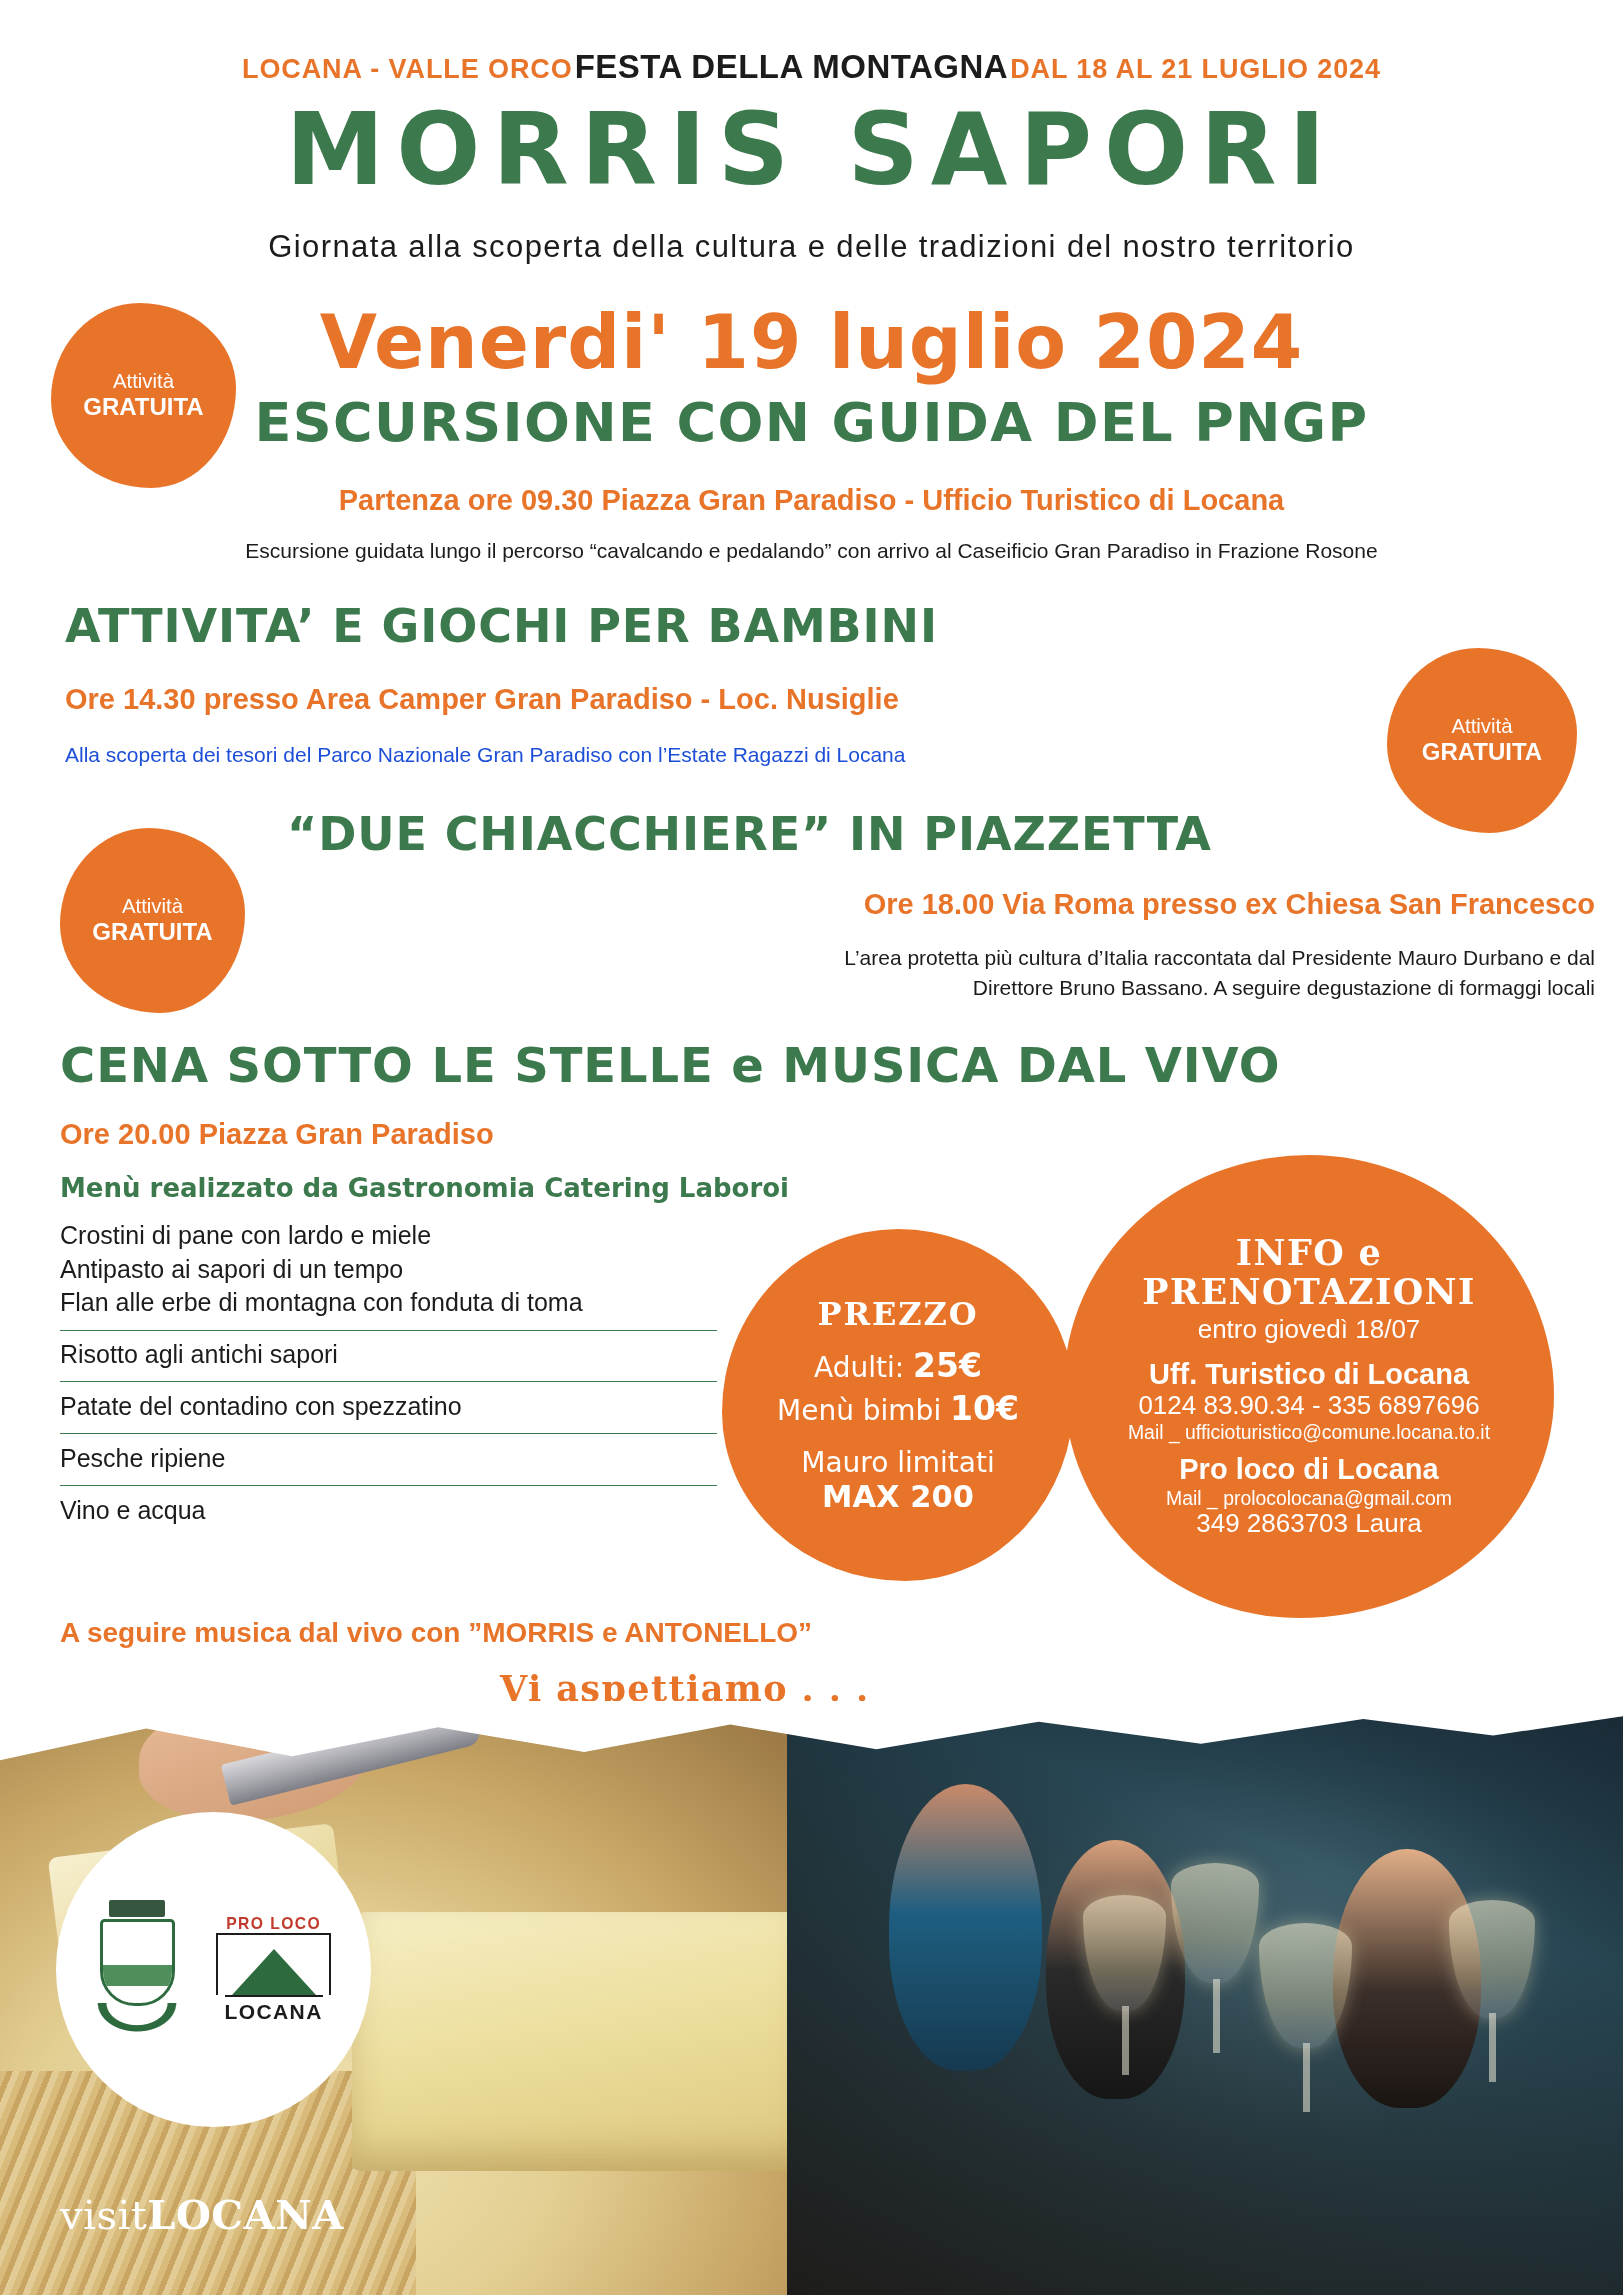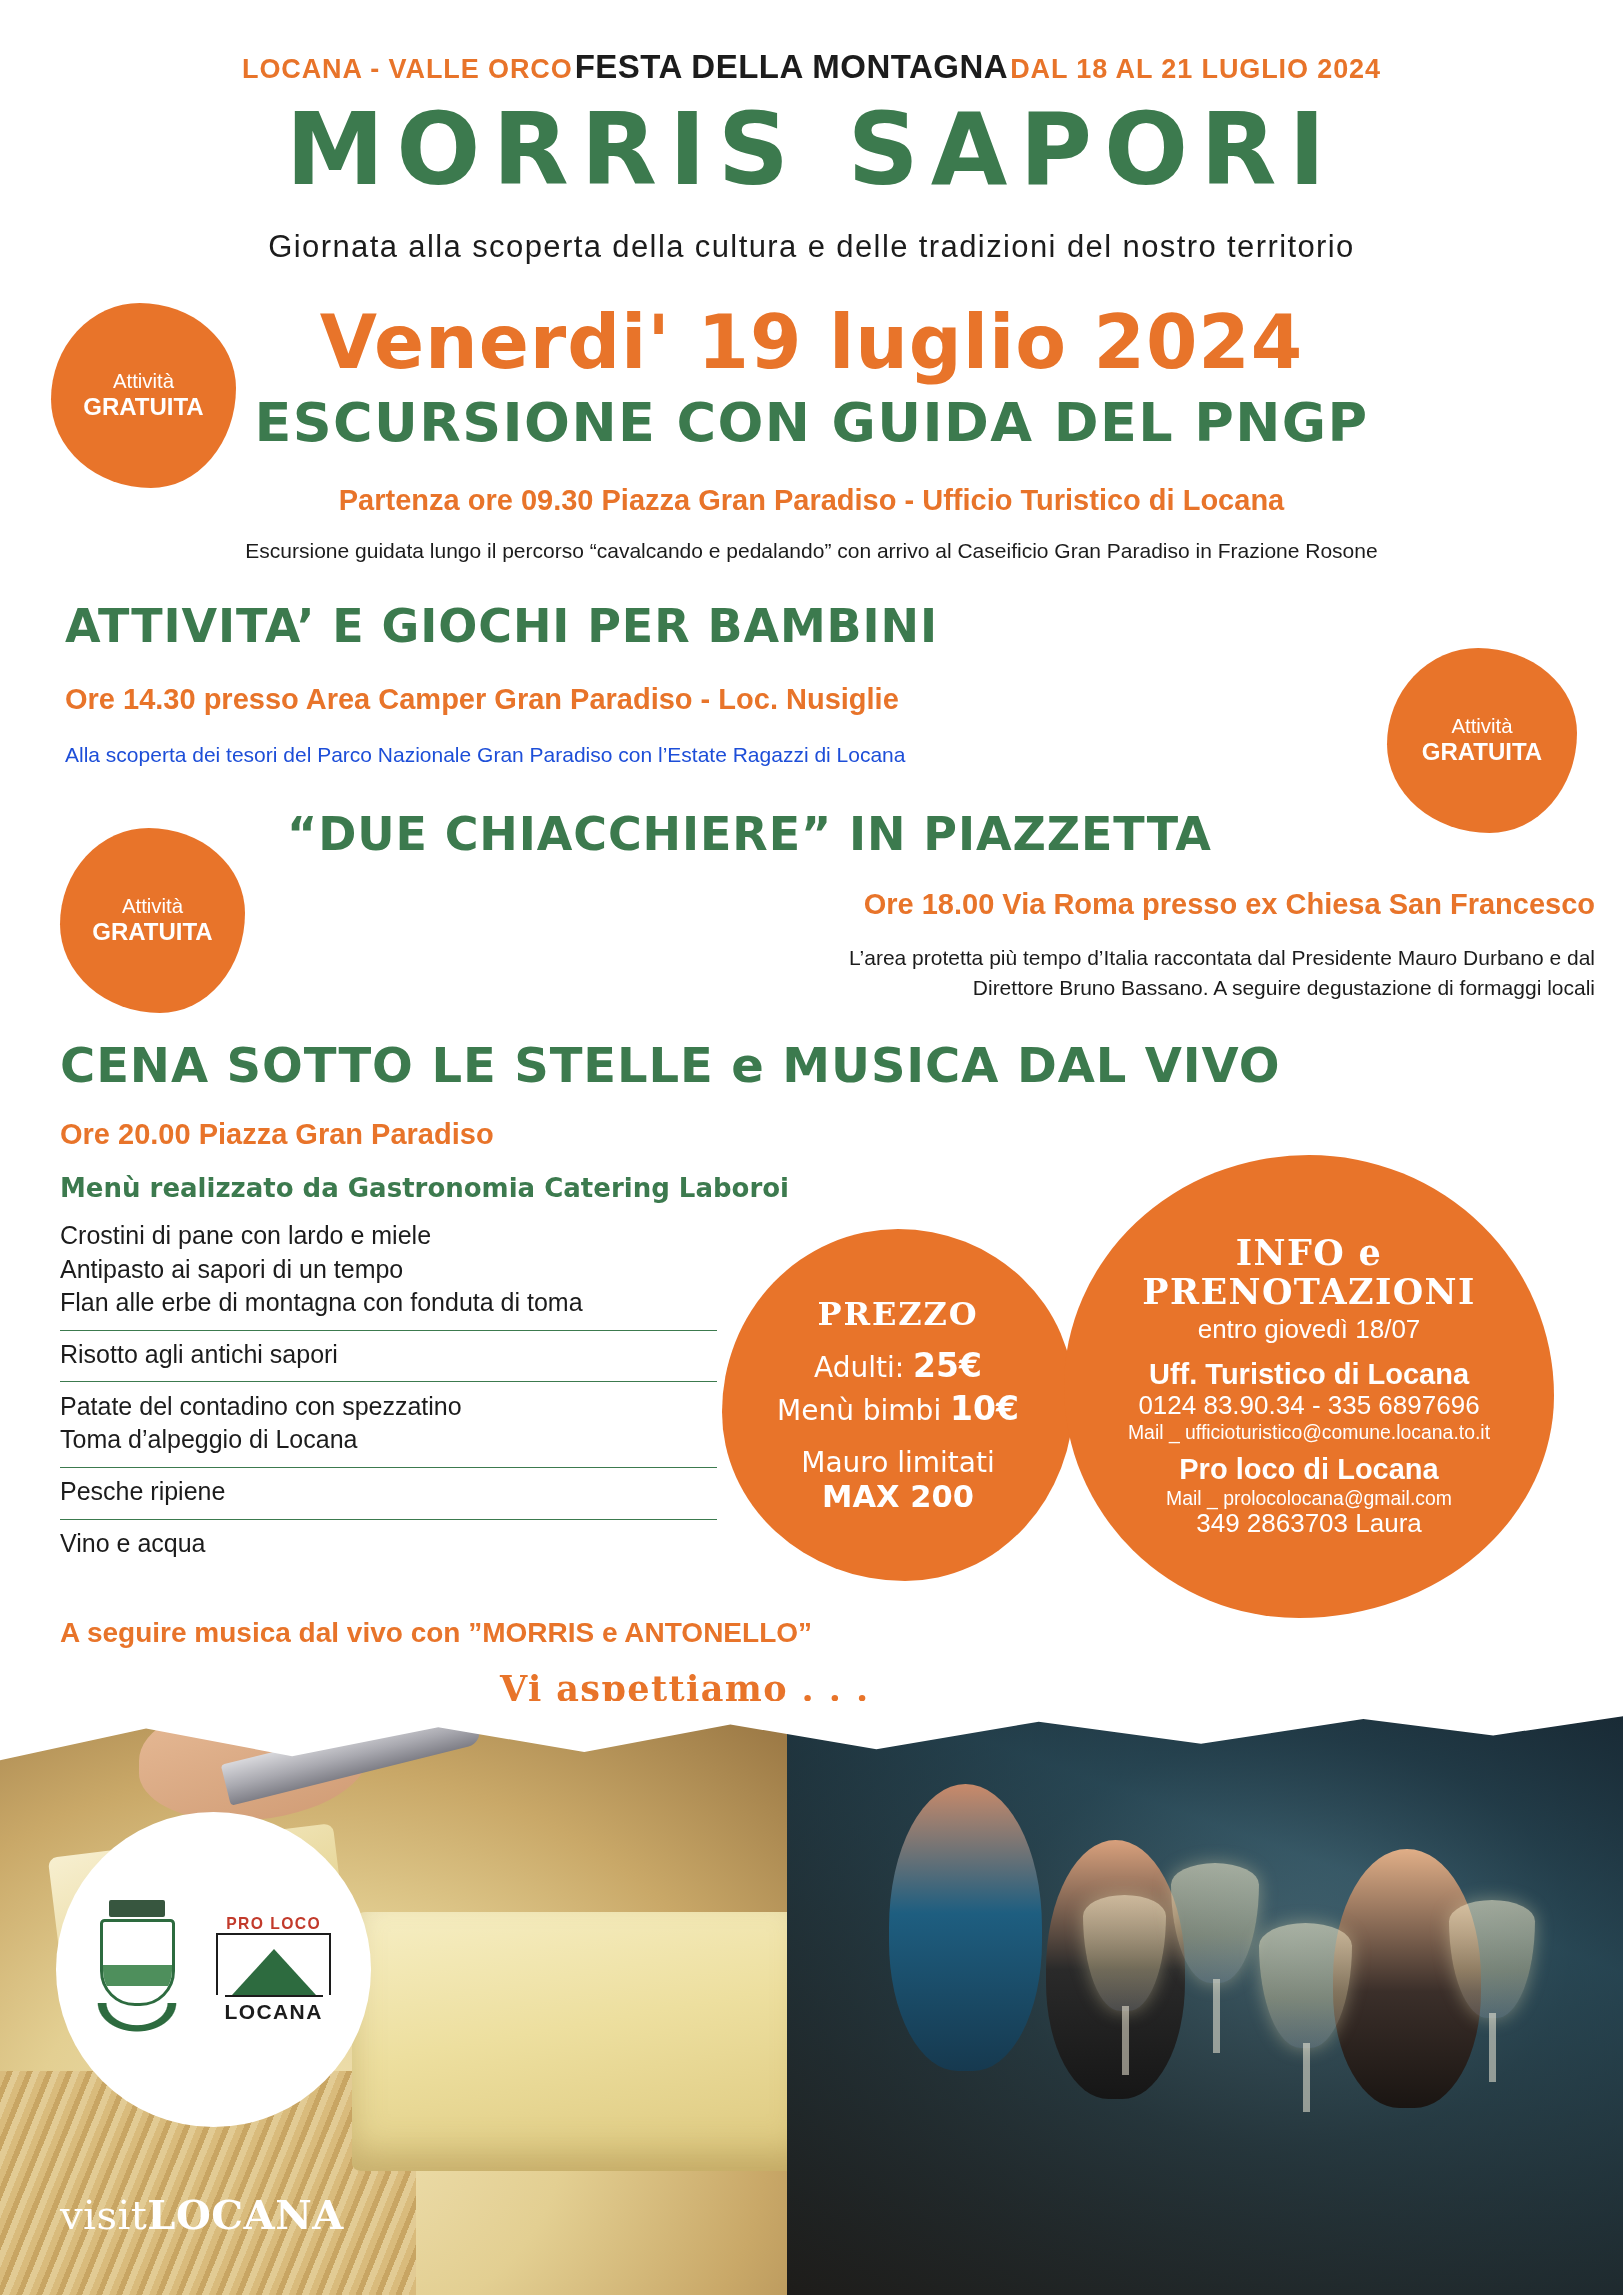--- a/index.html
+++ b/index.html
@@ -452,21 +452,21 @@
   <div class="blk attivita-ore t-orange">Ore 14.30 presso Area Camper Gran Paradiso - Loc. Nusiglie</div>
   <div class="blk attivita-desc">Alla scoperta dei tesori del Parco Nazionale Gran Paradiso con l’Estate Ragazzi di Locana</div>
 
   <div class="blob blob-free" style="top:641px; right:46px; width:190px; height:185px;">
     <span class="b1">Attività</span>
     <span class="b2">GRATUITA</span>
   </div>
 
   <div class="blk chiacchiere-title t-green">“DUE CHIACCHIERE” IN PIAZZETTA</div>
   <div class="blk chiacchiere-ore t-orange">Ore 18.00 Via Roma presso ex Chiesa San Francesco</div>
-  <div class="blk chiacchiere-d1">L’area protetta più tempo d’Italia raccontata dal Presidente Mauro Durbano e dal</div>
+  <div class="blk chiacchiere-d1">L’area protetta più cultura d’Italia raccontata dal Presidente Mauro Durbano e dal</div>
   <div class="blk chiacchiere-d2">Direttore Bruno Bassano. A seguire degustazione di formaggi locali</div>
 
   <div class="blob blob-free" style="top:821px; left:60px; width:185px; height:185px;">
     <span class="b1">Attività</span>
     <span class="b2">GRATUITA</span>
   </div>
 
   <div class="blk cena-title t-green">CENA SOTTO LE STELLE e MUSICA DAL VIVO</div>
   <div class="blk cena-ore t-orange">Ore 20.00 Piazza Gran Paradiso</div>
   <div class="blk cena-menu-by t-green">Menù realizzato da Gastronomia Catering Laboroi</div>
@@ -475,21 +475,20 @@
     <div class="menu-group">
       <div class="menu-item">Crostini di pane con lardo e miele</div>
       <div class="menu-item">Antipasto ai sapori di un tempo</div>
       <div class="menu-item">Flan alle erbe di montagna con fonduta di toma</div>
     </div>
     <div class="menu-group">
       <div class="menu-item">Risotto agli antichi sapori</div>
     </div>
     <div class="menu-group">
       <div class="menu-item">Patate del contadino con spezzatino</div>
-      <div class="menu-item">Toma d’alpeggio di Locana</div>
     </div>
     <div class="menu-group">
       <div class="menu-item">Pesche ripiene</div>
     </div>
     <div class="menu-group">
       <div class="menu-item">Vino e acqua</div>
     </div>
   </div>
 
   <div class="blk music-line t-orange">A seguire musica dal vivo con ”MORRIS e ANTONELLO”</div>

